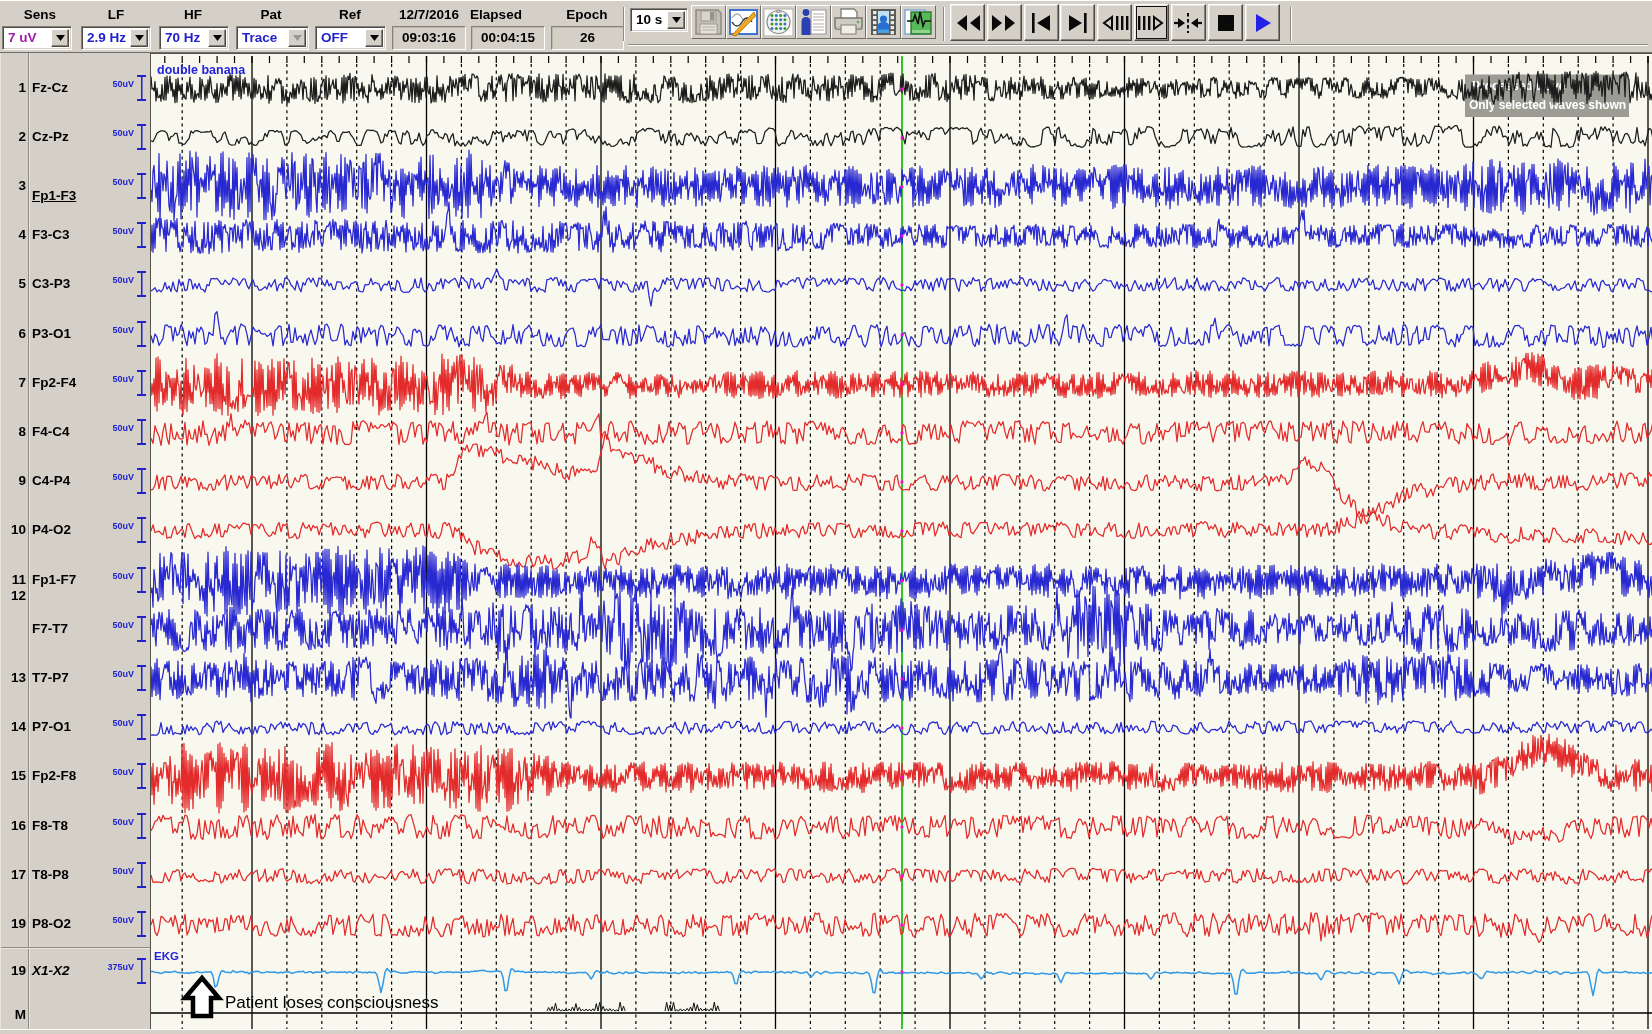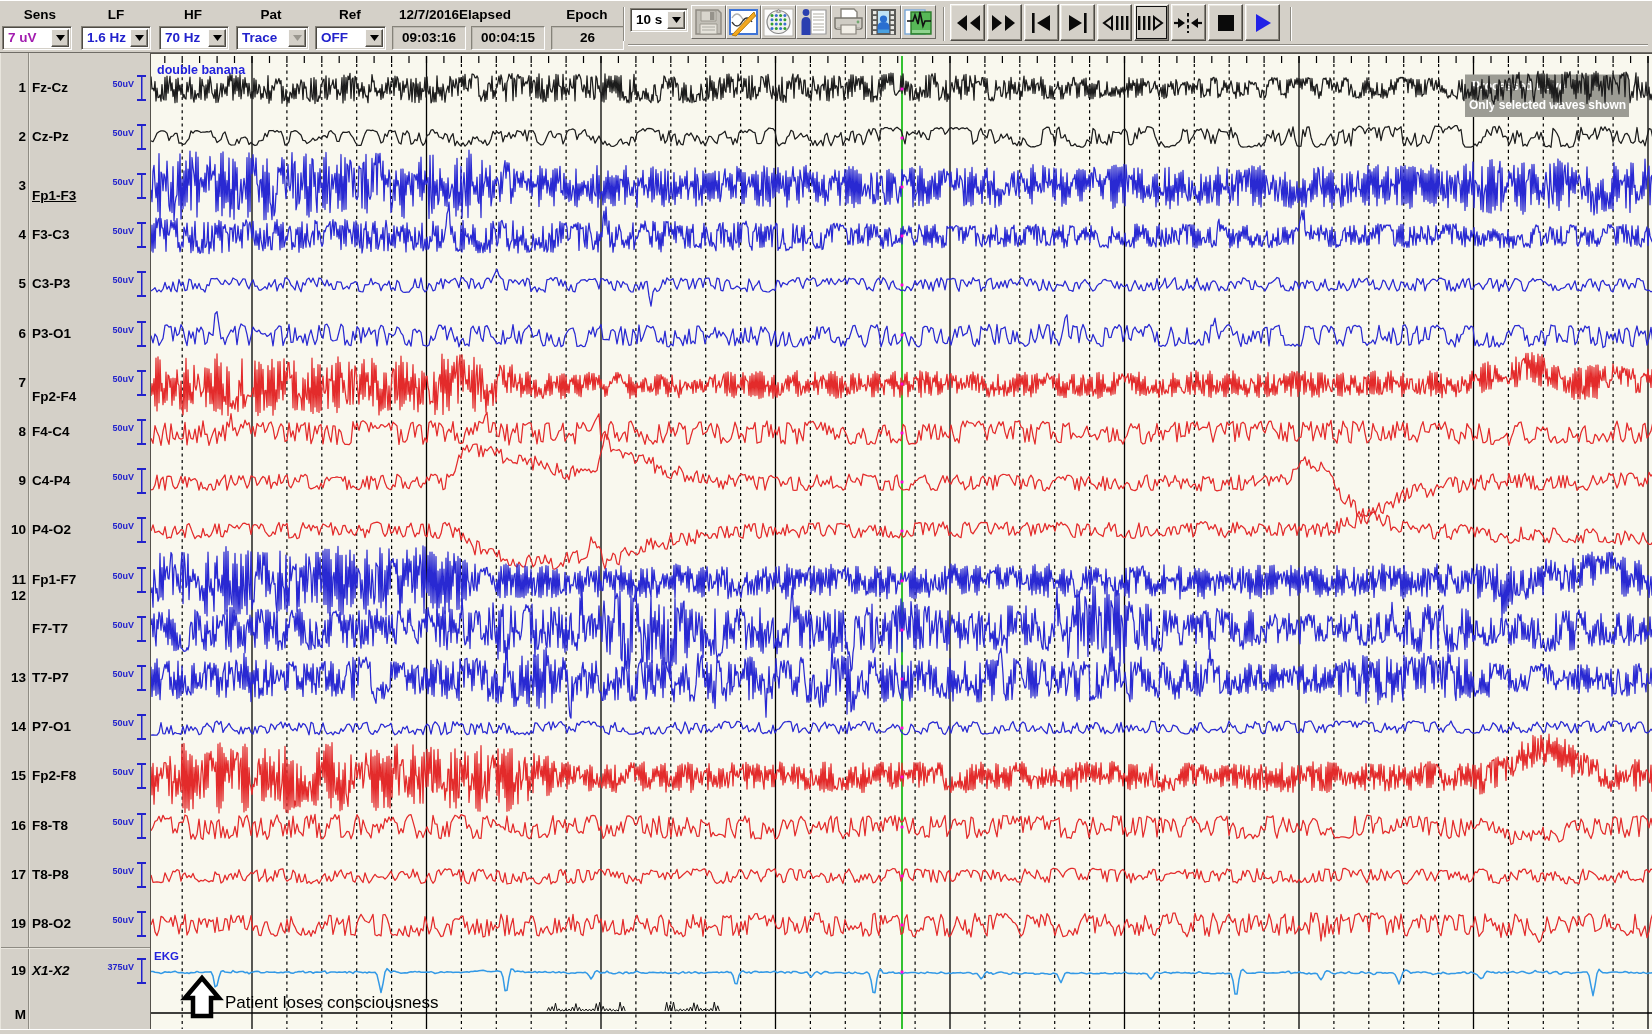--- a/index.html
+++ b/index.html
@@ -29,21 +29,21 @@
       <div class="cb" style="left:2px;width:70px">
         <span class="cbt" style="color:#a21caf">7 uV</span>
         <span class="dbtn">
           <svg width="9" height="6">
             <path d="M0 0h9l-4.5 6z" fill="#000"></path>
           </svg>
         </span>
       </div>
       <div class="tl" style="left:56px;width:120px">LF</div>
       <div class="cb" style="left:81px;width:70px">
-        <span class="cbt" style="color:#2222cc">1.6 Hz</span>
+        <span class="cbt" style="color:#2222cc">2.9 Hz</span>
         <span class="dbtn">
           <svg width="9" height="6">
             <path d="M0 0h9l-4.5 6z" fill="#000"></path>
           </svg>
         </span>
       </div>
       <div class="tl" style="left:133px;width:120px">HF</div>
       <div class="cb" style="left:159px;width:70px">
         <span class="cbt" style="color:#2222cc">70 Hz</span>
         <span class="dbtn">
@@ -65,21 +65,21 @@
       <div class="cb" style="left:315px;width:71px">
         <span class="cbt" style="color:#2222cc">OFF</span>
         <span class="dbtn">
           <svg width="9" height="6">
             <path d="M0 0h9l-4.5 6z" fill="#000"></path>
           </svg>
         </span>
       </div>
       <div class="tl" style="left:369px;width:120px">12/7/2016</div>
       <div class="vb" style="left:392px;width:74px">09:03:16</div>
-      <div class="tl" style="left:425px;width:120px">Elapsed</div>
+      <div class="tl" style="left:436px;width:120px">Elapsed</div>
       <div class="vb" style="left:471px;width:74px">00:04:15</div>
       <div class="tl" style="left:527px;width:120px">Epoch</div>
       <div class="vb" style="left:551px;width:73px">26</div>
       <div class="cb" style="left:630px;top:7px;width:58px;height:24px">
         <span class="cbt" style="color:#000">10 s</span>
         <span class="dbtn">
           <svg width="9" height="6">
             <path d="M0 0h9l-4.5 6z" fill="#000"></path>
           </svg>
         </span>
@@ -258,21 +258,21 @@
       <div class="sbar" style="top:169px"></div>
       <div class="num" style="top:223px">5</div>
       <div class="lab" style="top:223px;">C3-P3</div>
       <div class="uv" style="top:222px">50uV</div>
       <div class="sbar" style="top:218px"></div>
       <div class="num" style="top:273px">6</div>
       <div class="lab" style="top:273px;text-align:right;">P3-O1</div>
       <div class="uv" style="top:272px">50uV</div>
       <div class="sbar" style="top:268px"></div>
       <div class="num" style="top:322px">7</div>
-      <div class="lab" style="top:322px;margin-top:14px;">Fp2-F4</div>
+      <div class="lab" style="top:322px;">Fp2-F4</div>
       <div class="uv" style="top:321px">50uV</div>
       <div class="sbar" style="top:317px"></div>
       <div class="num" style="top:371px">8</div>
       <div class="lab" style="top:371px;">F4-C4</div>
       <div class="uv" style="top:370px">50uV</div>
       <div class="sbar" style="top:366px"></div>
       <div class="num" style="top:420px">9</div>
       <div class="lab" style="top:420px;">C4-P4</div>
       <div class="uv" style="top:419px">50uV</div>
       <div class="sbar" style="top:415px"></div>

